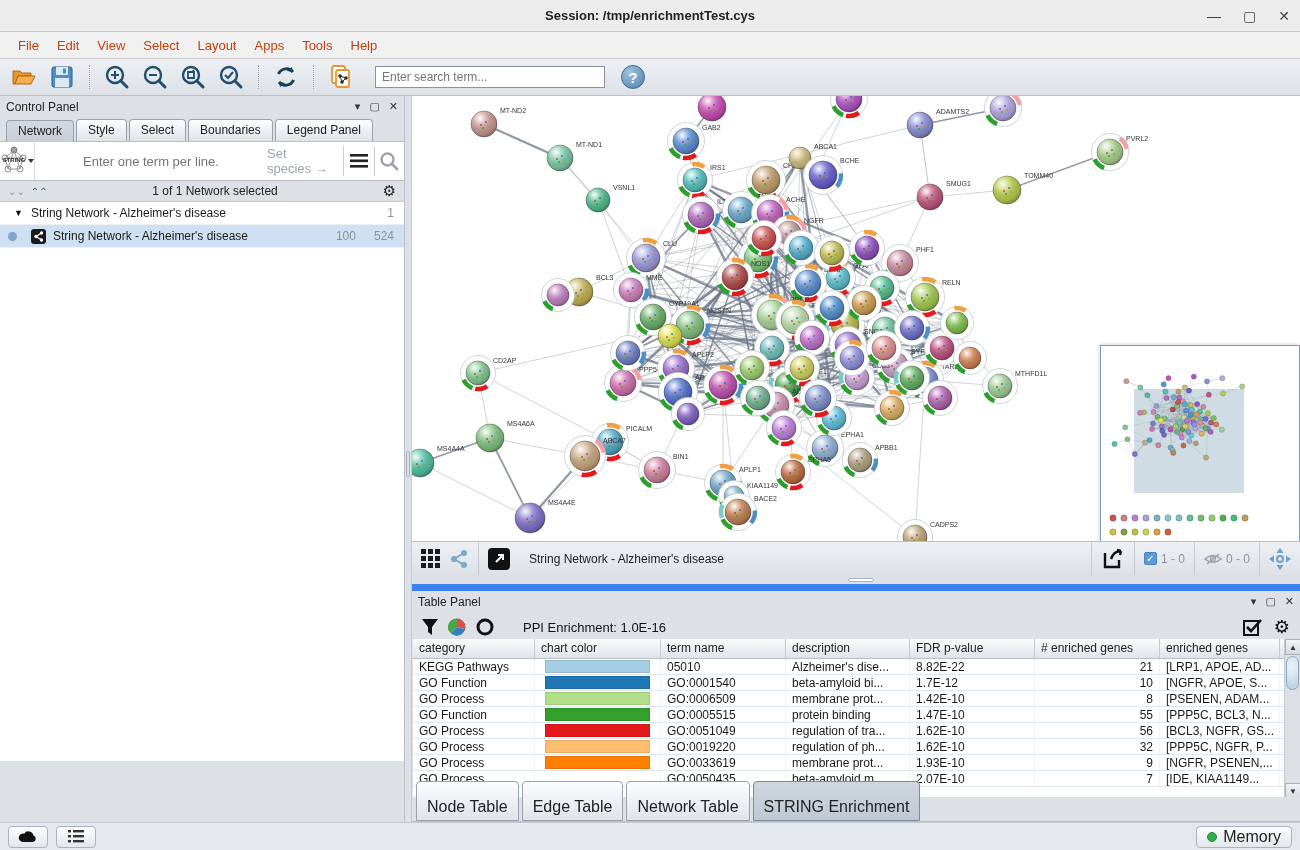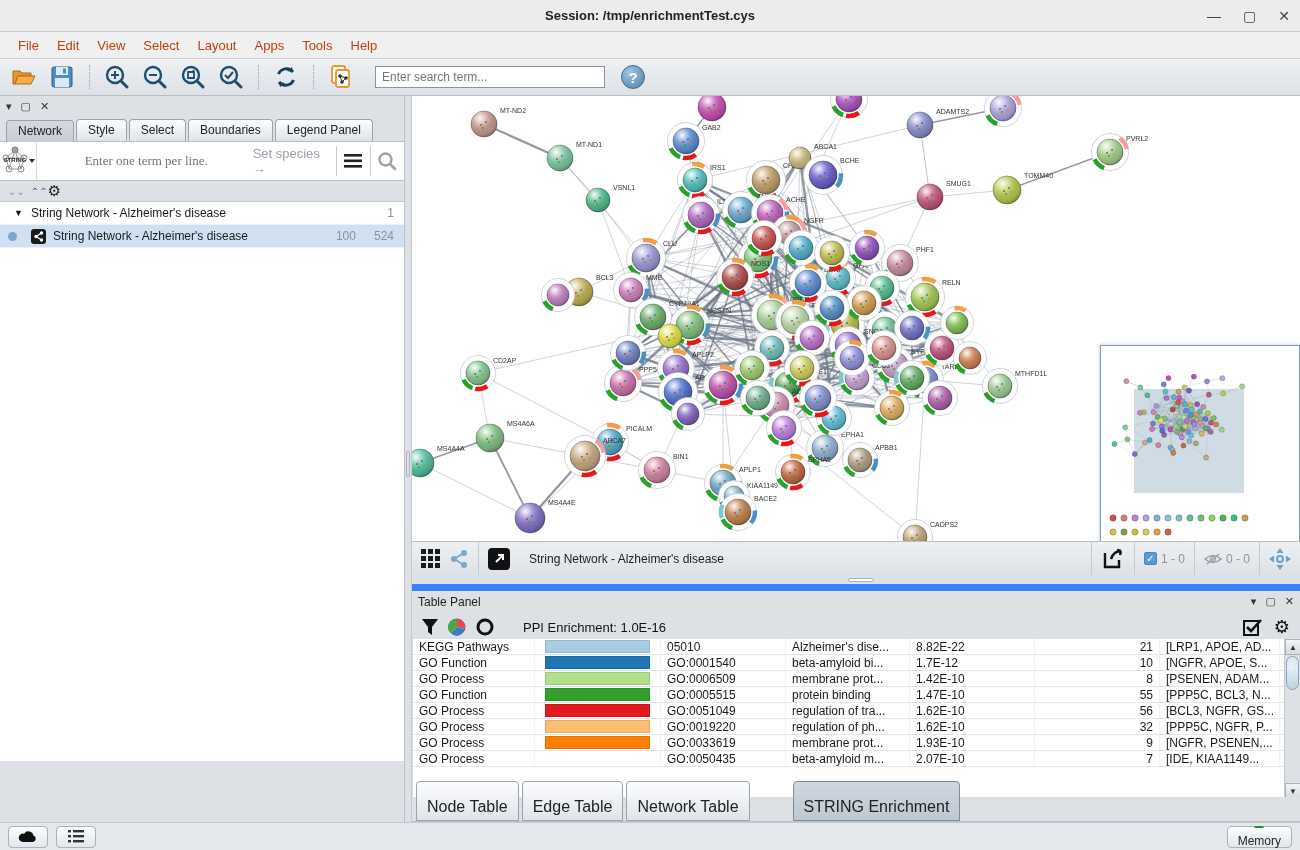--- a/index.html
+++ b/index.html
@@ -39,21 +39,21 @@
   .panel-head .ph-icons { display:flex; gap:9px; align-items:center; color:#333; }
   .ph-icons span { font-size:11px; line-height:1; }
   #cp-tabs { display:flex; padding:2px 4px 0 6px; gap:2px; height:24px; }
   .cp-tab { border:1px solid #9aa3ad; border-bottom:none; border-radius:4px 4px 0 0;
     background:linear-gradient(#fcfdfe,#dfe3e8); padding:3px 11px; font-size:12px; color:#222; }
   .cp-tab.active { background:linear-gradient(#d3d9e0,#c6cdd6); font-weight:normal; position:relative; top:1px; }
   #string-row { height:40px; background:#fff; border-top:1px solid #b9bfc7; border-bottom:1px solid #b9bfc7;
     display:flex; align-items:center; }
   #string-logo { width:44px; height:38px; display:flex; align-items:center; justify-content:center; border-right:1px solid #d8dbe0; }
   #string-input { flex:1; border:none; outline:none; font-size:13px; color:#9aa3ad; padding:0 8px;
-    font-family:Liberation Serif, serif; background:transparent;margin-left:40px; }
+    font-family:Liberation Sans, sans-serif; background:transparent;margin-left:40px; }
   #species-hint { color:#9aa3ad; font-size:13px; padding-right:14px; }
   .sr-sep { width:1px; height:30px; background:#c8cdd4; }
   .sr-btn { width:40px; height:38px; display:flex; align-items:center; justify-content:center; }
   #net-sel-bar { height:20px; display:flex; align-items:center; padding:0 8px; background:#dde1e6; }
   #net-sel-bar .chevrons { display:flex; gap:6px; color:#7a95ad; font-size:10px; }
   #net-sel-bar .sel-text { flex:1; text-align:center; font-size:12px; color:#222; }
   #net-tree { background:#fff; border-top:1px solid #c4cad1; height:560px; }
   .tree-row { height:23px; display:flex; align-items:center; font-size:12px; border-bottom:1px solid #eef1f4; }
   .tree-row .count { color:#8a93a0; margin-left:auto; padding-right:10px; display:flex; gap:18px; }
   .tree-row.selected { background:#cfe0f2; }
@@ -96,28 +96,28 @@
     display:flex; align-items:center; justify-content:center; font-size:8px; color:#333; }
   #tbl-thumb { position:absolute; left:1px; top:17px; width:13px; height:34px;
     background:radial-gradient(circle at 35% 30%, #eaf2f8, #b8cfe0); border:1px solid #8aa5bd; border-radius:7px; }
   #tbl-down { position:absolute; bottom:0; }
 
   
   #bottom-tabs { left:412px; top:797px; width:888px; height:25px; background:#dde1e6; display:flex;
     align-items:flex-end; padding-left:4px; gap:3px; border-bottom:1px solid #b9bfc7; }
   .b-tab { border:1px solid #9aa3ad; border-radius:4px 4px 0 0; background:linear-gradient(#fcfdfe,#dfe3e8);
     padding:16px 10px 4px; font-size:16px; color:#222; }
-  .b-tab.active { background:linear-gradient(#cfd6de,#bfc8d2); border-color:#7f8b99;margin-left:40px; }
+  .b-tab.active { background:linear-gradient(#cfd6de,#bfc8d2); border-color:#7f8b99; }
 
   
   #statusbar { left:0; top:822px; width:1300px; height:28px; background:#e4e7eb; border-top:1px solid #c4cad1;
     display:flex; align-items:center; padding:0 8px; gap:8px; }
   .sb-btn { width:40px; height:22px; border:1px solid #aab2bc; border-radius:4px;
     background:linear-gradient(#fbfcfd,#e3e7eb); display:flex; align-items:center; justify-content:center; }
-  #memory-btn { margin-left:auto; width:auto; padding:0 10px; gap:6px; font-size:12px; color:#222; display:flex;flex-direction:column; }
+  #memory-btn { margin-left:auto; width:auto; padding:0 10px; gap:6px; font-size:16px; color:#222; display:flex; }
   .green-dot { width:10px; height:10px; border-radius:50%; background:#2faf4a; border:1px solid #1f8a36; }
 
   svg text { font-family:"Liberation Sans",sans-serif; }
 </style>
 </head>
 <body>
 
 <div id="app">
 
   <div id="titlebar" class="abs">
@@ -207,20 +207,21 @@
       </svg>
     </div>
     <input id="search-box" placeholder="Enter search term..." style="">
     <div class="help-btn">
         <span>?</span>
       </div>
   </div>
 
   <div id="control-panel" class="abs">
     <div class="panel-head">
+      <div class="ph-title">Control Panel</div>
       <div class="ph-icons">
         <span>▾</span>
         <span>▢</span>
         <span>✕</span>
       </div>
     </div>
     <div id="cp-tabs">
         <div class="cp-tab active">Network</div>
         <div class="cp-tab">Style</div>
         <div class="cp-tab">Select</div>
@@ -256,20 +257,21 @@
           <circle cx="8.5" cy="8.5" r="6" fill="none" stroke="#9aa3ad" stroke-width="2.4"></circle>
           <line x1="13" y1="13" x2="18" y2="18" stroke="#9aa3ad" stroke-width="2.6" stroke-linecap="round"></line>
         </svg>
       </div>
     </div>
     <div id="net-sel-bar">
       <div class="chevrons">
         <span>⌄⌄</span>
         <span style="color:#41576b">⌃⌃</span>
       </div>
+      <div class="sel-text">1 of 1 Network selected</div>
       <span style="font-size:15px;color:#222;">⚙</span>
     </div>
     <div id="net-tree">
       <div class="tree-row">
         <span class="tw" style="width:14px;"></span>
         <span class="tw" style="font-size:9px;color:#111;">▼</span>
         <span class="tw" style="width:8px;"></span>
         <span>String Network - Alzheimer's disease</span>
         <span class="count">
             <span>1</span>
@@ -2140,20 +2142,29 @@
       <div id="ppi-label">PPI Enrichment: 1.0E-16</div>
       <div class="right-icons">
         <svg width="19" height="19" viewBox="0 0 19 19">
           <rect x="1" y="3" width="14" height="14" fill="none" stroke="#111" stroke-width="2"></rect>
           <path d="M4 9 l4 4 L18 2" fill="none" stroke="#111" stroke-width="2.6"></path>
         </svg>
         <span style="font-size:18px;color:#111;line-height:1;">⚙</span>
       </div>
     </div>
     <div id="enrich-table">
+      <div class="thead" id="tbl-head">
+          <div class="th" style="width: 122px;">category</div>
+          <div class="th" style="width: 126px;">chart color</div>
+          <div class="th" style="width: 125px;">term name</div>
+          <div class="th" style="width: 124px;">description</div>
+          <div class="th" style="width: 125px;">FDR p-value</div>
+          <div class="th" style="width: 125px;"># enriched genes</div>
+          <div class="th" style="width: 120px;">enriched genes</div>
+        </div>
       <div id="tbl-body">
           <div class="trow">
             <div class="td" style="width: 122px;">KEGG Pathways</div>
             <div class="td" style="width: 126px; display: flex;">
               <div class="swatch" style="background: rgb(166, 206, 227);"></div>
             </div>
             <div class="td" style="width: 125px;">05010</div>
             <div class="td" style="width: 124px;">Alzheimer's dise...</div>
             <div class="td" style="width: 125px;">8.82E-22</div>
             <div class="td num" style="width: 125px;">21</div>

